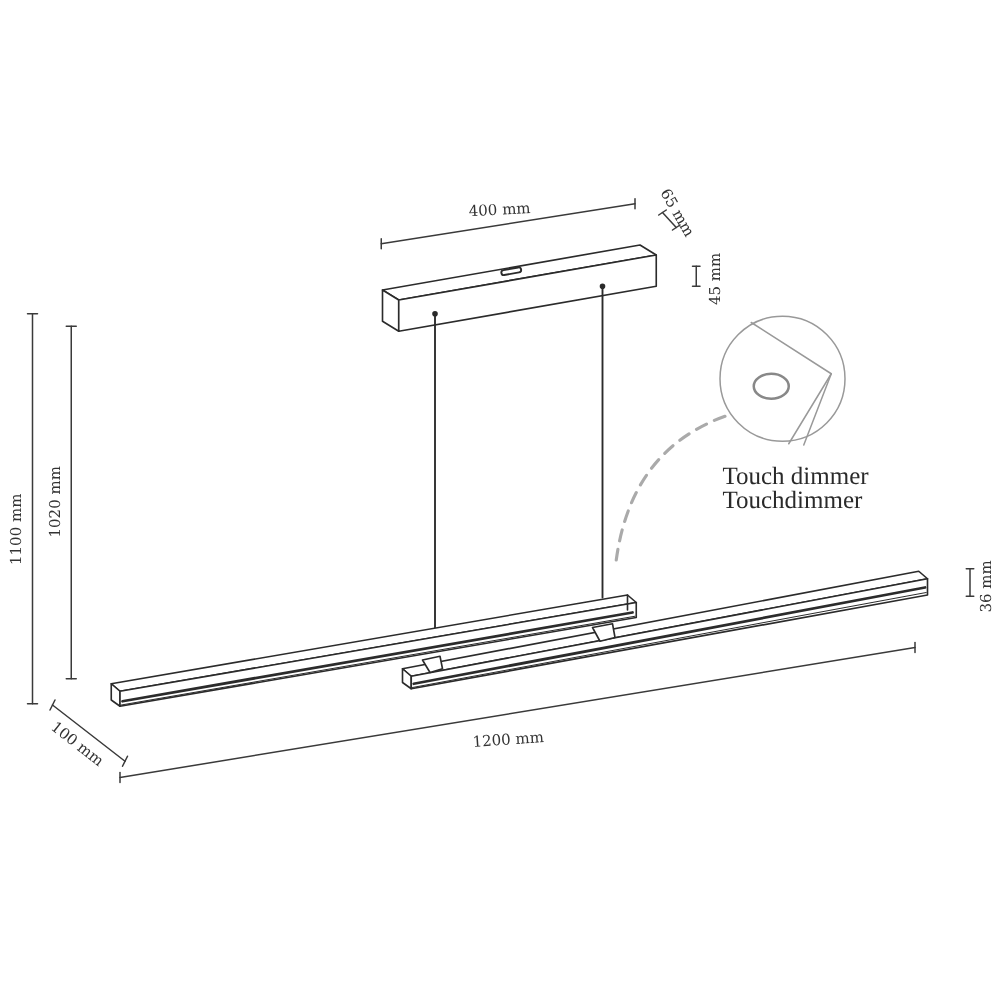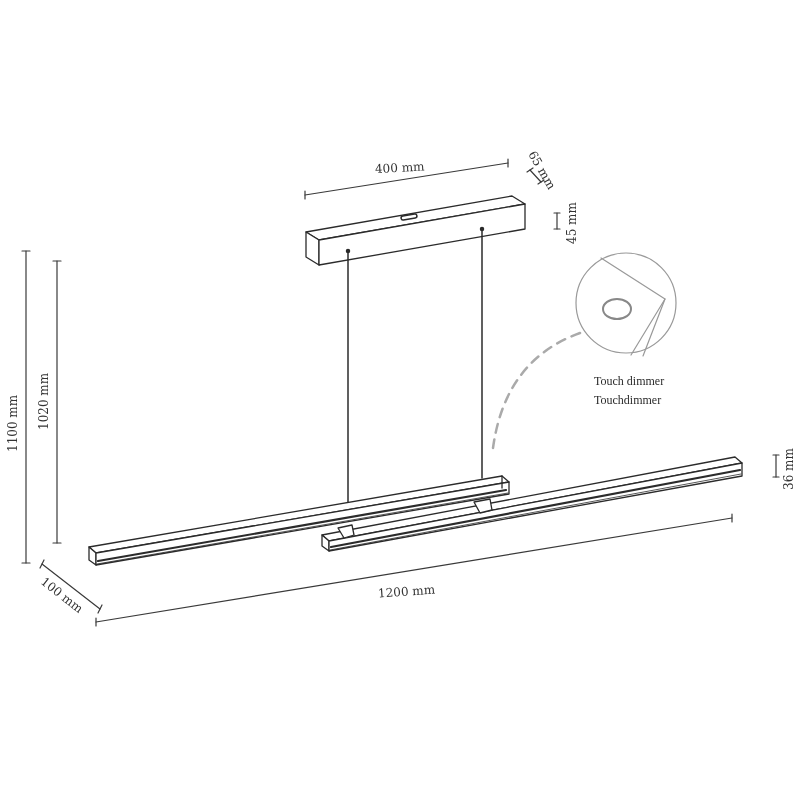--- a/index.html
+++ b/index.html
@@ -1,20 +1,20 @@
 <!DOCTYPE html>
 <html><head>
   <meta charset="utf-8">
   <style>
     html, body { margin: 0; padding: 0; background: #ffffff; }
     body { width: 800px; height: 800px; position: relative; overflow: hidden; }
     #canvas { position: absolute; left: 0; top: 0; width: 800px; height: 800px; }
     svg text { font-family: "DejaVu Serif", "Liberation Serif", serif; fill: #333333; }
     .dim-label { font-size: 12px; }
-    .callout-text { position: absolute; left: 578px; top: 372px; font-family: "Liberation Serif", "DejaVu Serif", serif; font-size: 12px; line-height: 19px; color: #2a2a2a; margin-left: 16px; }
+    .callout-text { position: absolute; left: 578px; top: 372px; font-family: "Liberation Serif", "DejaVu Serif", serif; font-size: 20px; line-height: 19px; color: #2a2a2a; }
     .callout-text div { white-space: nowrap; }
   </style>
 </head>
 <body>
 
 <svg id="canvas" viewBox="0 0 800 800" xmlns="http://www.w3.org/2000/svg">
   <g fill="none" stroke="#2b2b2b" stroke-width="1.3" stroke-linejoin="round" stroke-linecap="round">
 
     <g>
 

